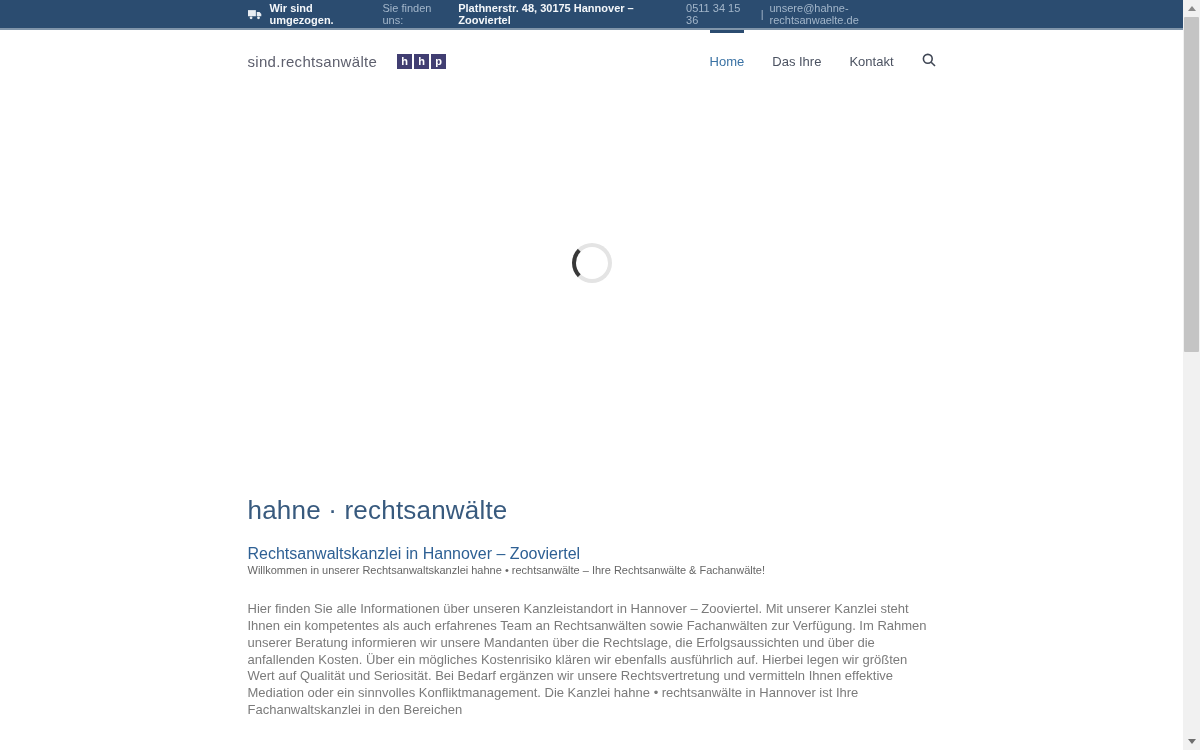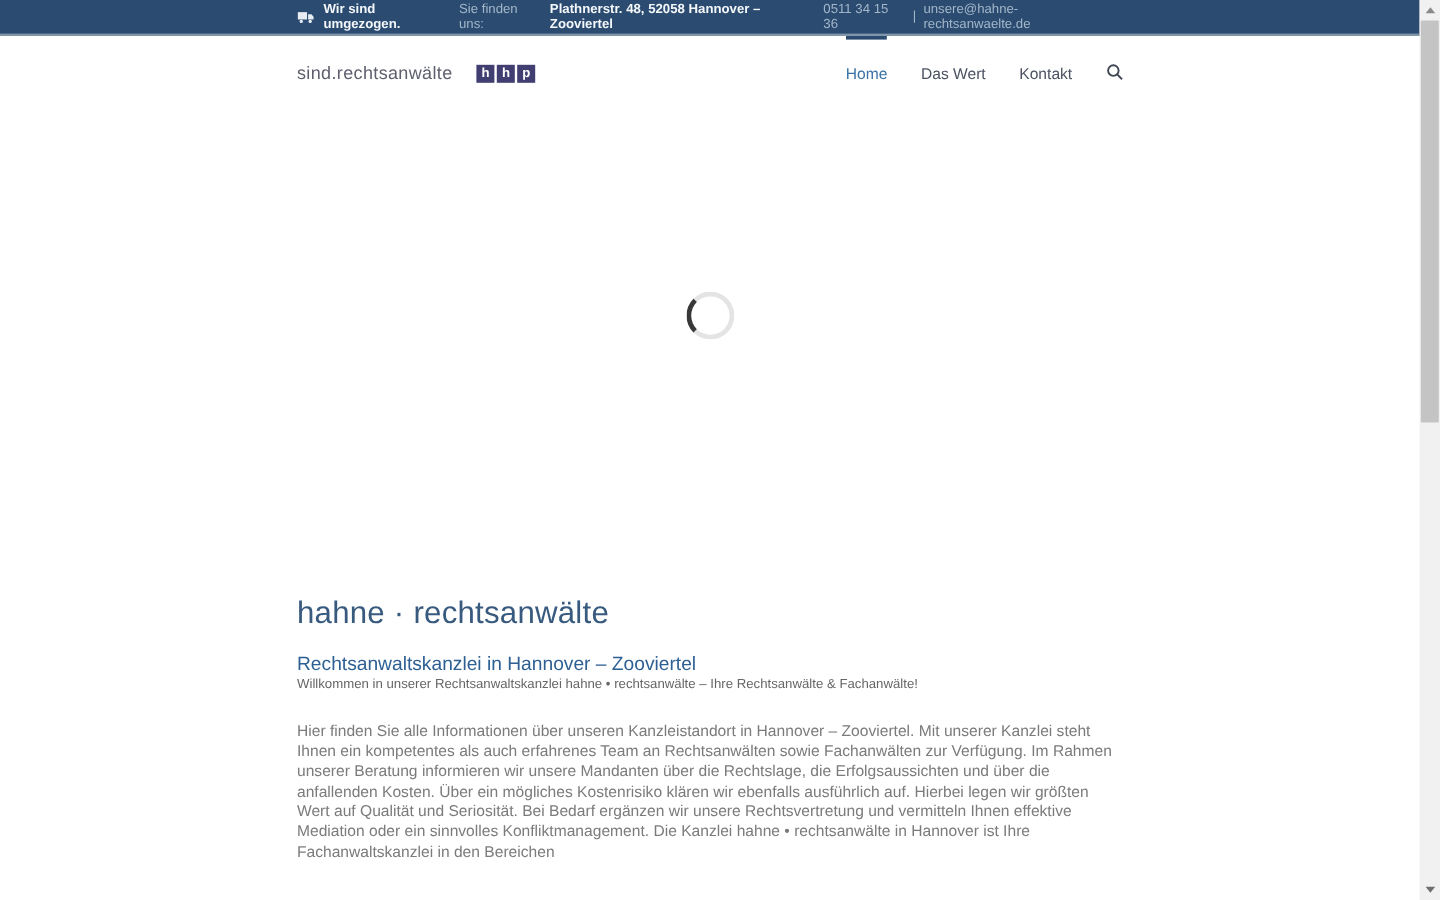--- a/index.html
+++ b/index.html
@@ -174,21 +174,21 @@
         <span class="truck">
           <svg width="14" height="11" viewBox="0 0 16 12" fill="#e8edf3">
             <rect x="0" y="1" width="9" height="7"></rect>
             <path d="M10 3 h3.2 l2 2.4 v2.6 h-5.2 z"></path>
             <circle cx="3.5" cy="9.8" r="1.6"></circle>
             <circle cx="12" cy="9.8" r="1.6"></circle>
           </svg>
         </span>
         <span class="bold">Wir sind umgezogen.</span>
         <span>Sie finden uns:</span>
-        <span class="bold">Plathnerstr. 48, 52058 Hannover – Zooviertel</span>
+        <span class="bold">Plathnerstr. 48, 30175 Hannover – Zooviertel</span>
       </div>
       <div class="topbar-right">
         <a href="#">0511 34 15 36</a>
         <span>|</span>
         <a href="#">unsere@hahne-rechtsanwaelte.de</a>
       </div>
     </div>
   </div>
 
   <div class="header">
@@ -196,21 +196,21 @@
       <div class="logo">
         <span class="logo-text">sind.rechtsanwälte</span>
         <span class="logo-blocks">
           <span class="logo-block">h</span>
           <span class="logo-block">h</span>
           <span class="logo-block">p</span>
         </span>
       </div>
       <nav class="nav">
         <a class="nav-item active" href="#">Home</a>
-        <a class="nav-item" href="#">Das Wert</a>
+        <a class="nav-item" href="#">Das Ihre</a>
         <a class="nav-item" href="#">Kontakt</a>
         <button class="search-btn">
           <span>
             <svg width="14" height="14" viewBox="0 0 14 14" fill="none" stroke="#3f4654" stroke-width="1.6">
               <circle cx="5.8" cy="5.8" r="4.4"></circle>
               <line x1="9.2" y1="9.2" x2="13" y2="13"></line>
             </svg>
           </span>
         </button>
       </nav>

